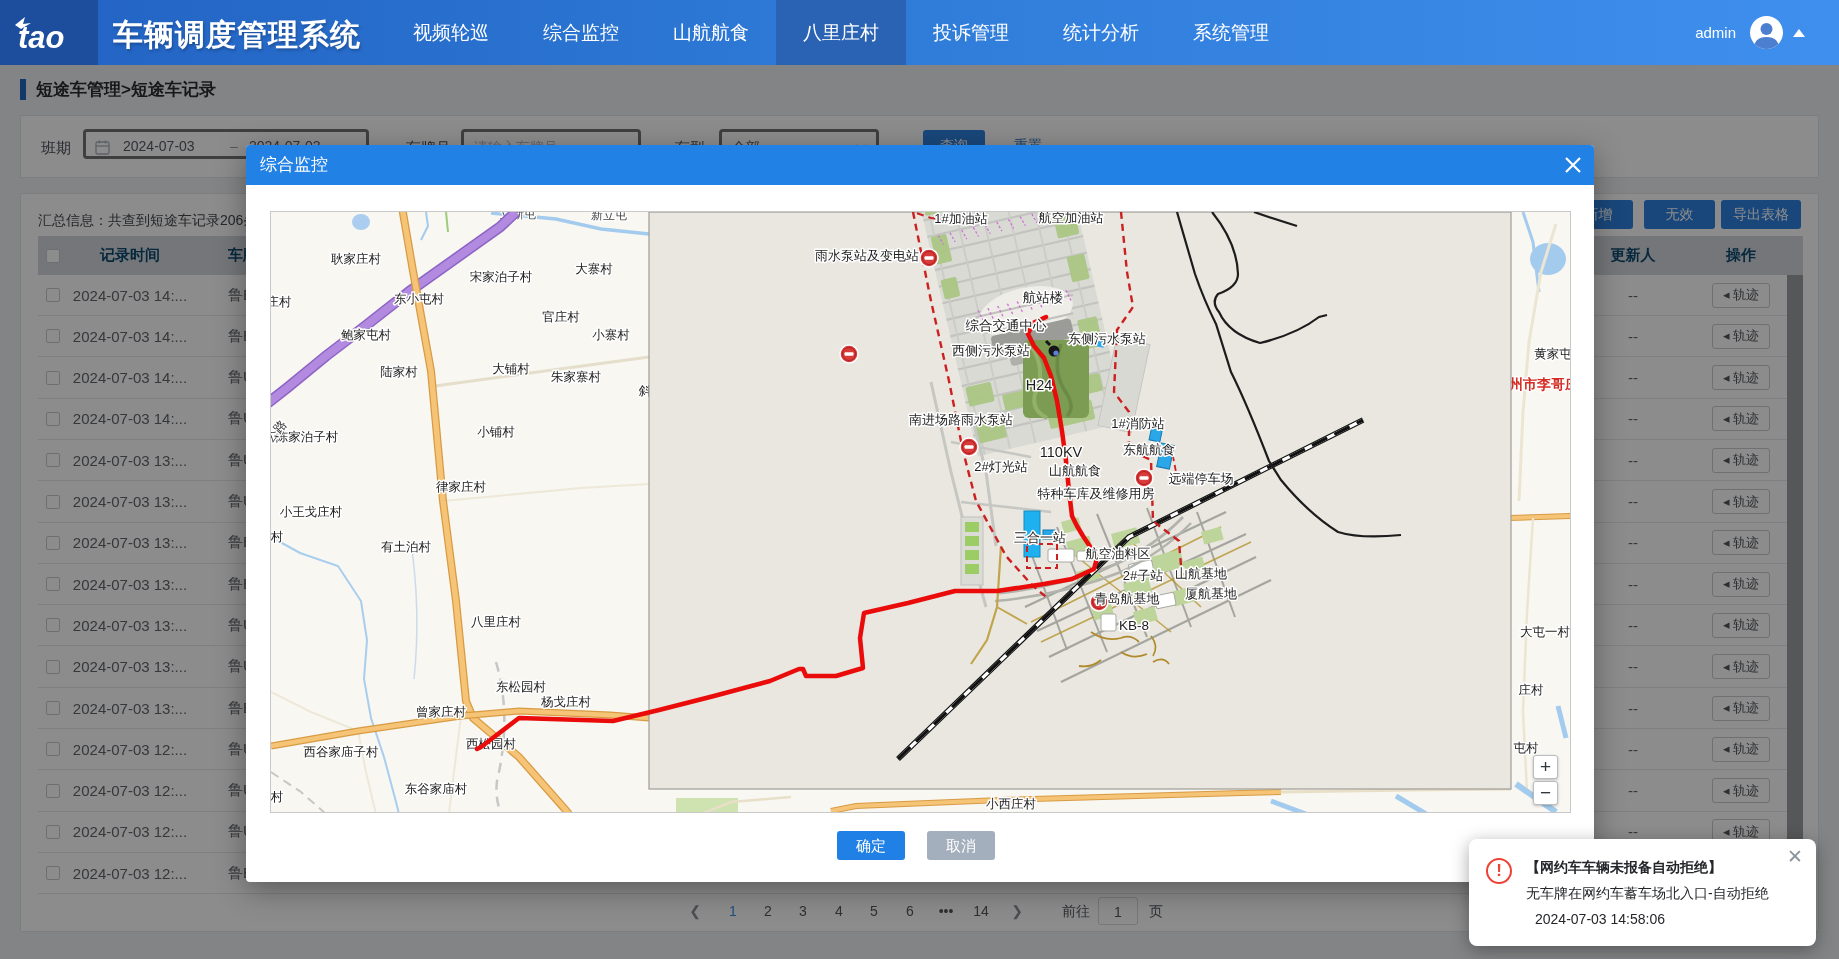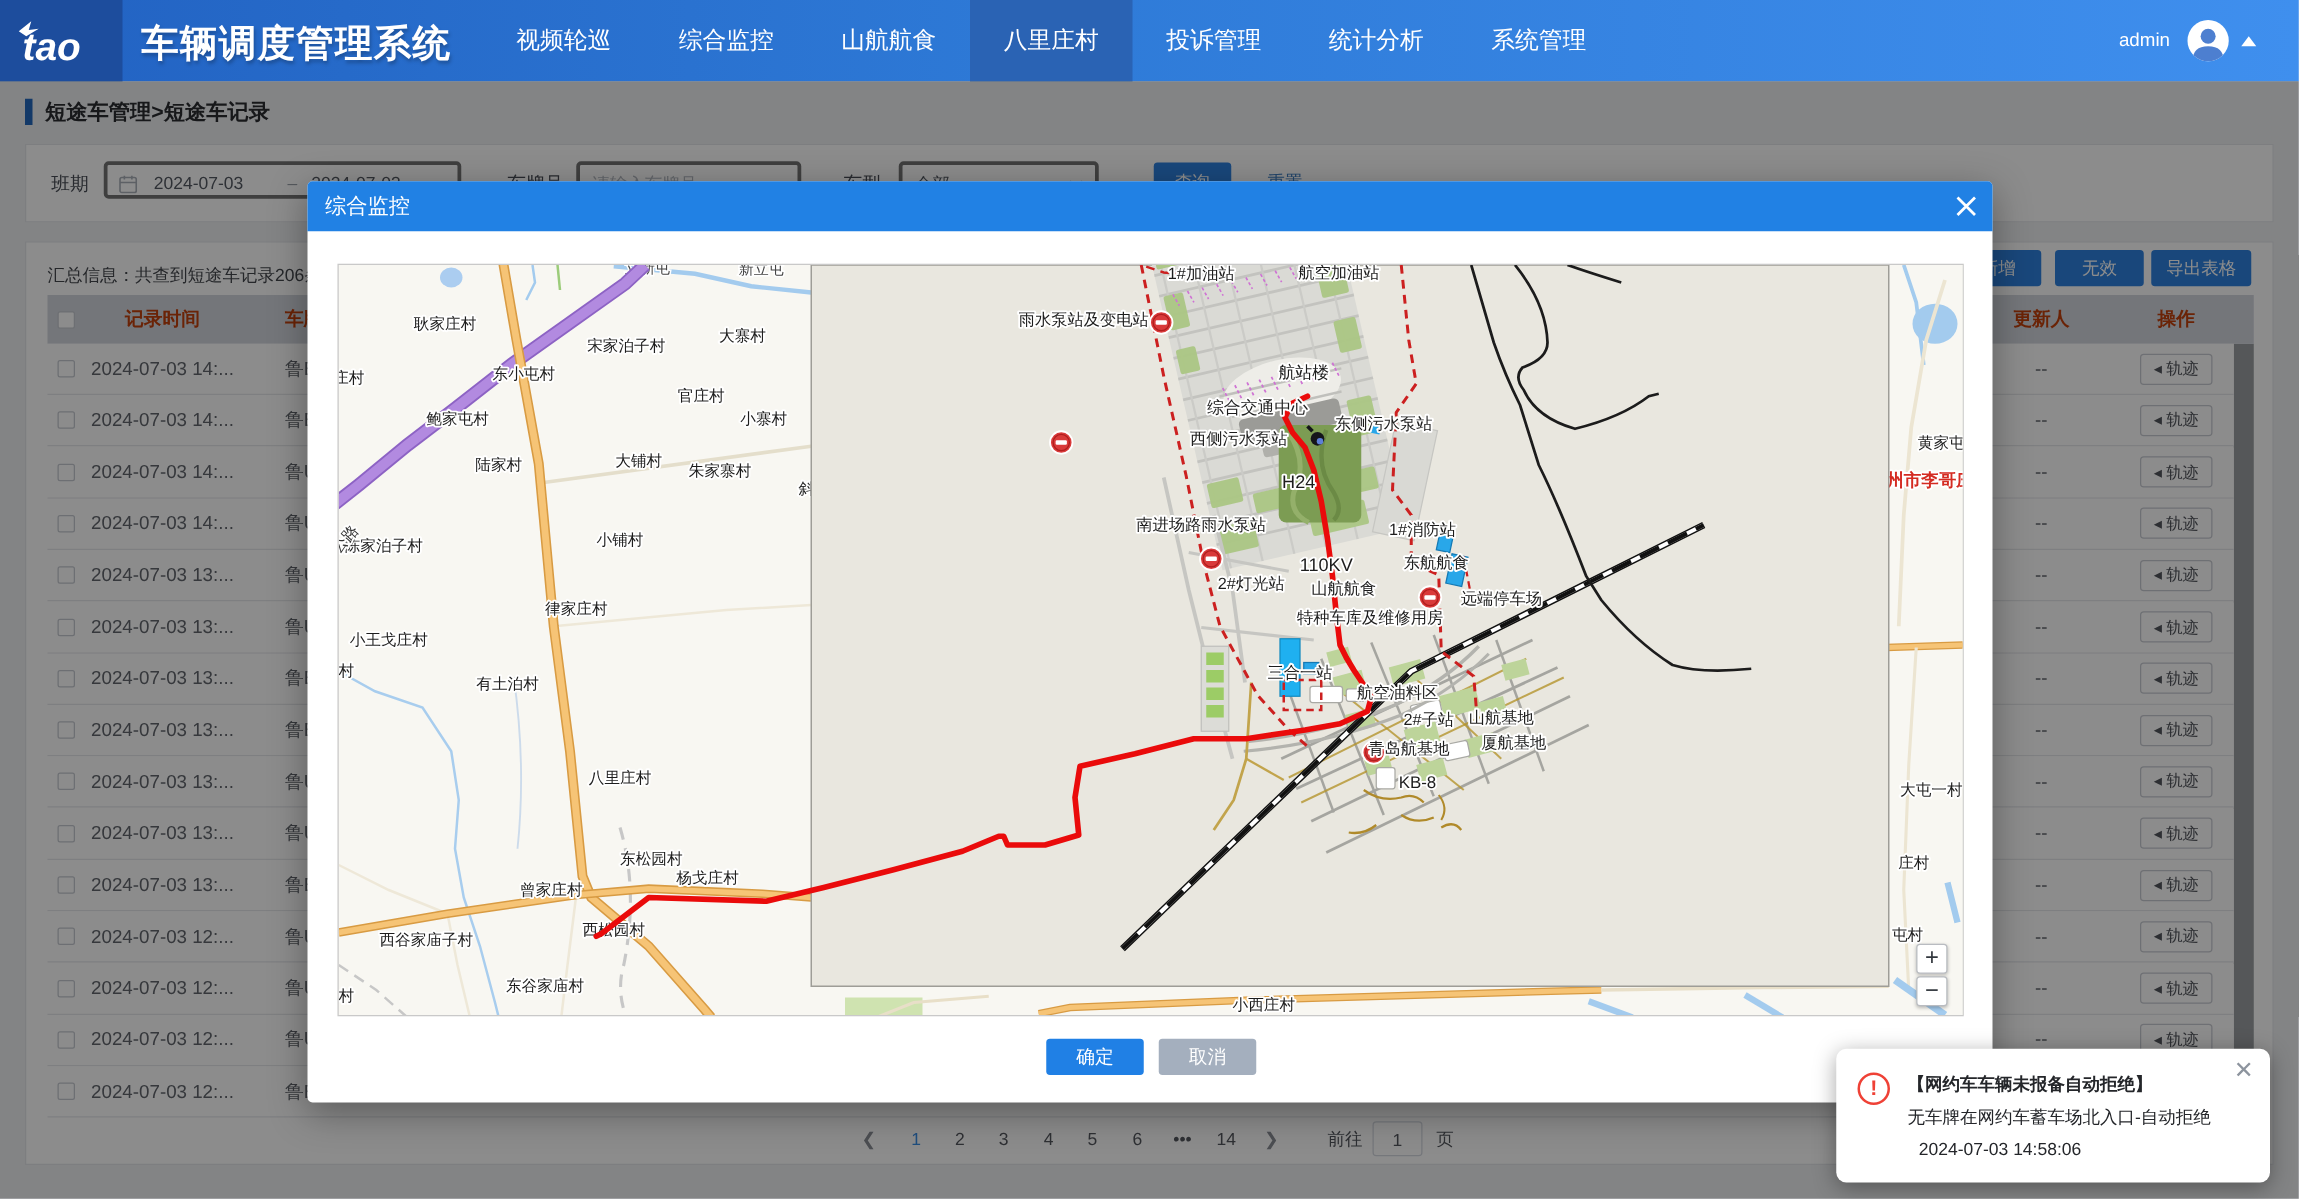--- a/index.html
+++ b/index.html
@@ -22,37 +22,37 @@
 .flabel { position:absolute; top:0; height:63px; line-height:63px; font-size:15px; color:#4a4e57; }
 .ibox { position:absolute; top:13px; height:30px; border:3px solid #737373; border-radius:4px; background:#fff; font-size:14px; color:#555a63; }
 .btn { position:absolute; top:14px; height:30px; border:none; border-radius:3px; font-size:14px; text-align:center; line-height:30px; }
 .btn.blue { background:#2e82e0; color:#fff; }
 
 .tpanel { left:20px; top:193px; width:1799px; height:739px; }
 .summary { position:absolute; left:17px; top:18px; font-size:14px; color:#44474d; }
 .abtn { position:absolute; top:6px; height:29px; background:#2e82e0; color:#fff; font-size:14px; text-align:center; line-height:29px; border-radius:3px; }
 .thead { position:absolute; left:17px; top:42px; width:1765px; height:39px; background:#d3d7df; }
 .thead div, .trow div { position:absolute; top:0; height:100%; display:flex; align-items:center; justify-content:center; font-size:15px; }
-.thead div { color:#c2410c; font-weight:bold; }
+.thead div { color:#0c4a6e; font-weight:bold; }
 .trow { position:absolute; left:17px; width:1749px; height:41px; background:#fff; border-bottom:1px solid #e6e8eb; }
 .trow div { color:#63676e; }
 .cb { width:14px; height:14px; border:1px solid #c6cad1; border-radius:2px; background:#fff; }
 .trackbtn { display:inline-flex; align-items:center; justify-content:center; width:58px; height:25px; border:1px solid #c9ccd3; border-radius:3px; background:#fff; color:#53565d; font-size:13px; }
 
 .pager { position:absolute; left:0; top:897px; width:1839px; height:28px; font-size:14px; color:#55585f; }
 .pager span { position:absolute; top:0; height:28px; line-height:28px; text-align:center; }
 
 .mask { position:absolute; left:0; top:65px; width:1839px; height:894px; background:rgba(0,0,0,.45); z-index:10; }
 
 .modal { position:absolute; left:246px; top:145px; width:1348px; height:737px; background:#fff; border-radius:4px; box-shadow:0 8px 30px rgba(0,0,0,.35); z-index:20; }
 .mhead { position:absolute; left:0; top:0; width:100%; height:40px; background:#2181e4; border-radius:4px 4px 0 0; }
 .mhead .t { position:absolute; left:14px; top:0; line-height:40px; color:#fff; font-size:17px; }
 .mhead .x { position:absolute; right:11px; top:10px; width:20px; height:20px; }
 .mapwrap { position:absolute; left:24px; top:66px; width:1301px; height:602px; border:1px solid #c9c9c9; background:#f8f7f2; overflow:hidden; }
-.mbtn { position:absolute; top:686px; width:78px; height:29px; border-radius:3px; font-size:15px; color:#fff; text-align:center; line-height:29px; }
+.mbtn { position:absolute; top:686px; width:68px; height:29px; border-radius:3px; font-size:15px; color:#fff; text-align:center; line-height:29px; }
 .ok { left:591px; background:#2080e5; }
 .cancel { left:681px; background:#a4afbe; }
 .zoomctl { position:absolute; right:12px; bottom:7px; width:25px; z-index:3; }
 .zoomctl div { width:25px; height:24px; background:#fff; border:1px solid #b9bcc1; border-radius:3px; text-align:center; line-height:22px; font-size:19px; color:#32373d; margin-top:2px; box-shadow:0 1px 3px rgba(0,0,0,.25); }
 
 .toast { position:absolute; left:1469px; top:839px; width:347px; height:107px; background:#fff; border-radius:8px; box-shadow:0 4px 18px rgba(0,0,0,.35); z-index:30; }
 .toast .tx { position:absolute; right:13px; top:10px; font-size:19px; color:#8d949e; line-height:16px; }
 .toast .l1 { position:absolute; left:57px; top:60px; font-size:14px; font-weight:bold; color:#24262a; transform:translateY(-50%); top:29px; }
 .toast .l2 { position:absolute; left:57px; top:46px; font-size:14px; color:#24262a; }
 .toast .l3 { position:absolute; left:66px; top:72px; font-size:14px; color:#24262a; }

